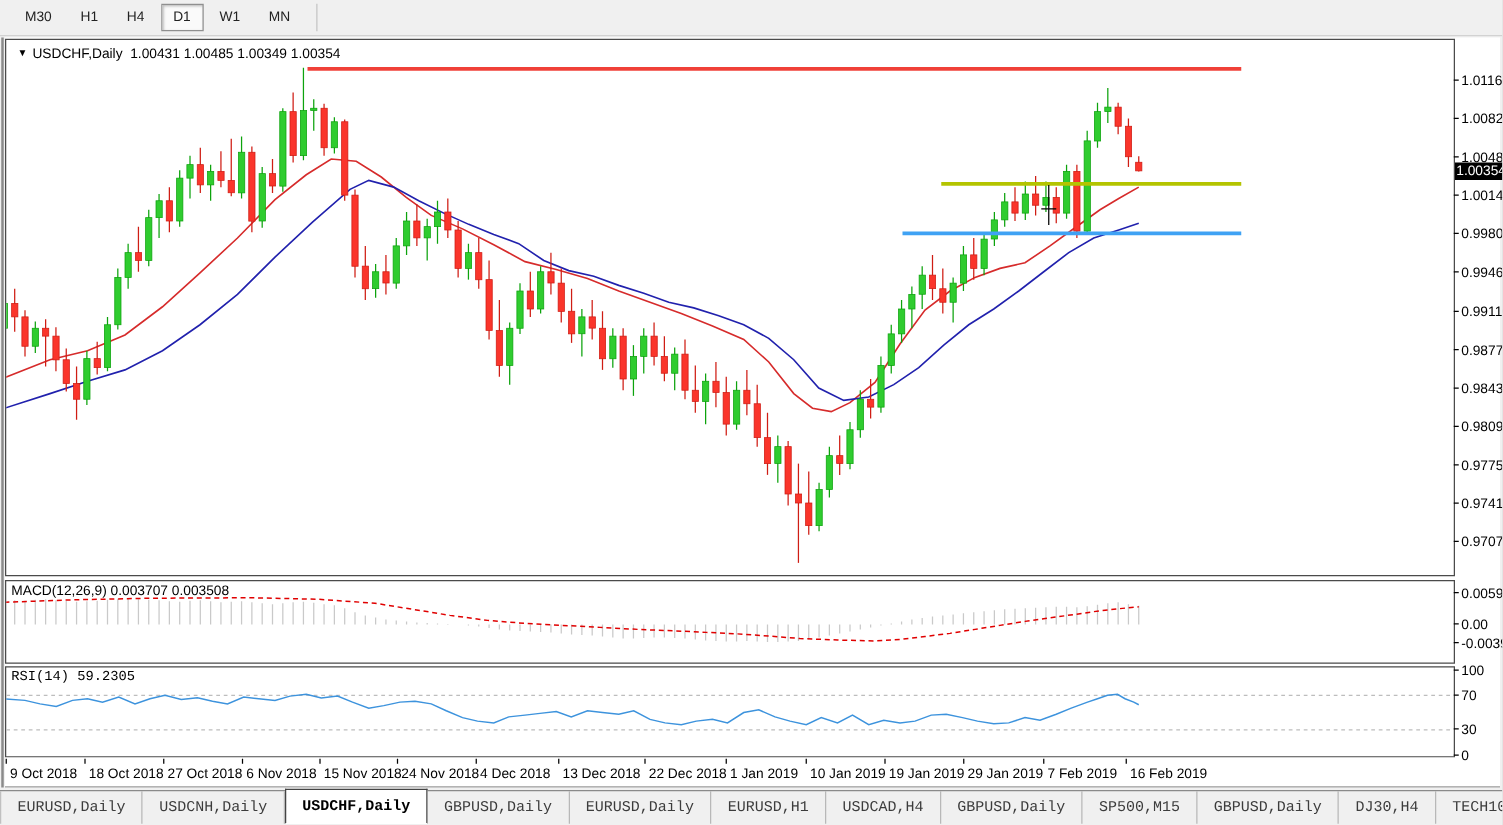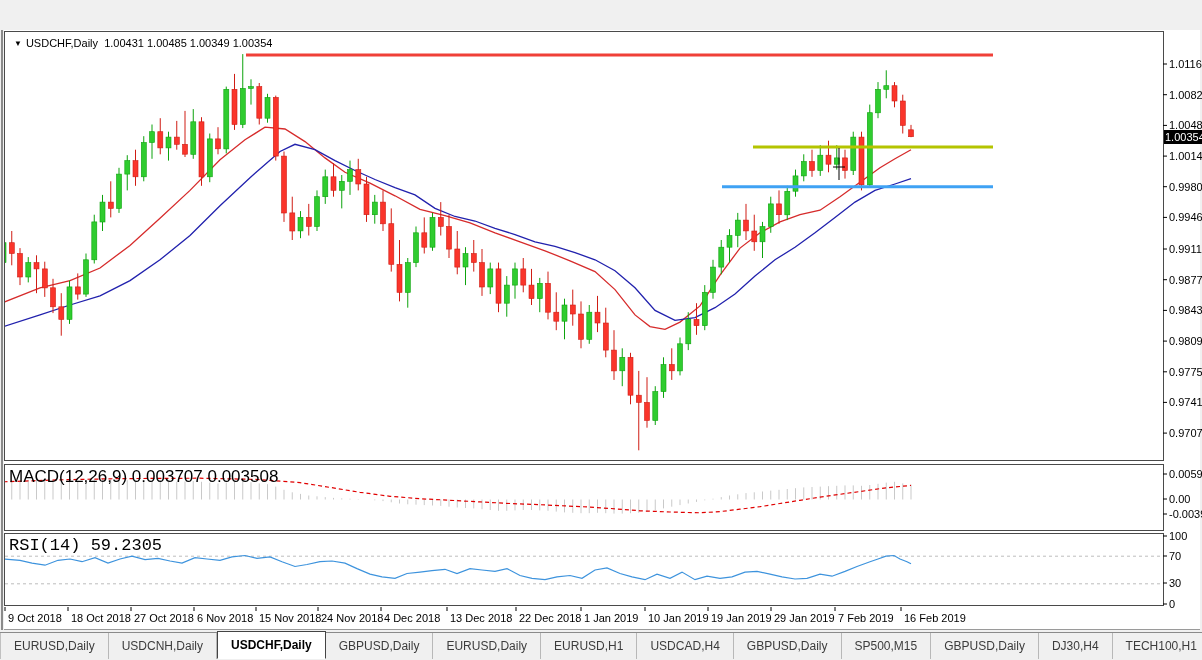--- a/index.html
+++ b/index.html
@@ -18,39 +18,49 @@
   .panel{position:absolute;background:#fff;border:1px solid #4a4a4a;box-sizing:border-box;}
   #panel-main{left:4px;top:31px;width:1160px;height:430px;}
   #panel-macd{left:4px;top:464px;width:1160px;height:67px;}
   #panel-rsi{left:4px;top:533px;width:1160px;height:73px;}
   .axis-strip{position:absolute;left:1164px;top:31px;width:36px;height:575px;background:#fff;}
   .date-strip{position:absolute;left:4px;top:606px;width:1196px;height:24px;background:#fff;
     border-bottom:1px solid #9a9a9a;box-sizing:border-box;}
   svg.overlay{position:absolute;left:0;top:0;z-index:5;pointer-events:none;}
   .chart-title{position:absolute;left:14px;top:37px;z-index:6;font-size:11px;color:#000;white-space:nowrap;}
   .chart-title .mk{font-size:8px;vertical-align:1px;margin-right:4px;}
-  .ind-label{position:absolute;z-index:6;font-size:17px;color:#000;white-space:nowrap;}
+  .ind-label{position:absolute;z-index:6;font-size:11px;color:#000;white-space:nowrap;}
   #macd-label{left:9px;top:467px;}
   #rsi-label{left:9px;top:536px;font-family:Liberation Mono, monospace;}
   .price-badge{position:absolute;left:1164px;z-index:7;width:37px;height:14px;background:#000;
     color:#fff;font-size:11px;line-height:14px;text-align:left;padding-left:1px;}
   
   .tabbar{position:absolute;left:0;top:632px;width:1202px;height:27px;background:#f0f0f0;
     border-top:1px solid #8a8a8a;display:flex;align-items:stretch;box-sizing:border-box;z-index:8;}
   .tab-stub{width:14px;border-right:1px solid #c0c0c0;}
   .tab{display:flex;align-items:center;padding:0 13px;font-size:12px;color:#3c3c3c;
-    border-right:1px solid #b8b8b8;cursor:default;white-space:nowrap;}
+    border-right:1px solid #b8b8b8;cursor:default;white-space:nowrap;font-family:Liberation Mono, monospace;}
   .tab.active{background:#ffffff;border:1px solid #444;border-bottom:1px solid #fff;
     color:#000;font-weight:bold;margin-top:-2px;z-index:9;}
 </style>
 </head>
 <body>
 
 <div class="screen">
 
+  <div class="toolbar">
+
+    <div class="tf-btn">M30</div>
+      <div class="tf-btn">H1</div>
+      <div class="tf-btn">H4</div>
+      <div class="tf-btn active">D1</div>
+      <div class="tf-btn">W1</div>
+      <div class="tf-btn">MN</div>
+      <div class="tb-sep"></div>
+  </div>
 
   <div class="left-edge"></div>
   <div class="chart-bg"></div>
   <div class="panel" id="panel-main"></div>
   <div class="panel" id="panel-macd"></div>
   <div class="panel" id="panel-rsi"></div>
   <div class="axis-strip"></div>
   <div class="date-strip"></div>
 
   <div class="chart-title">

